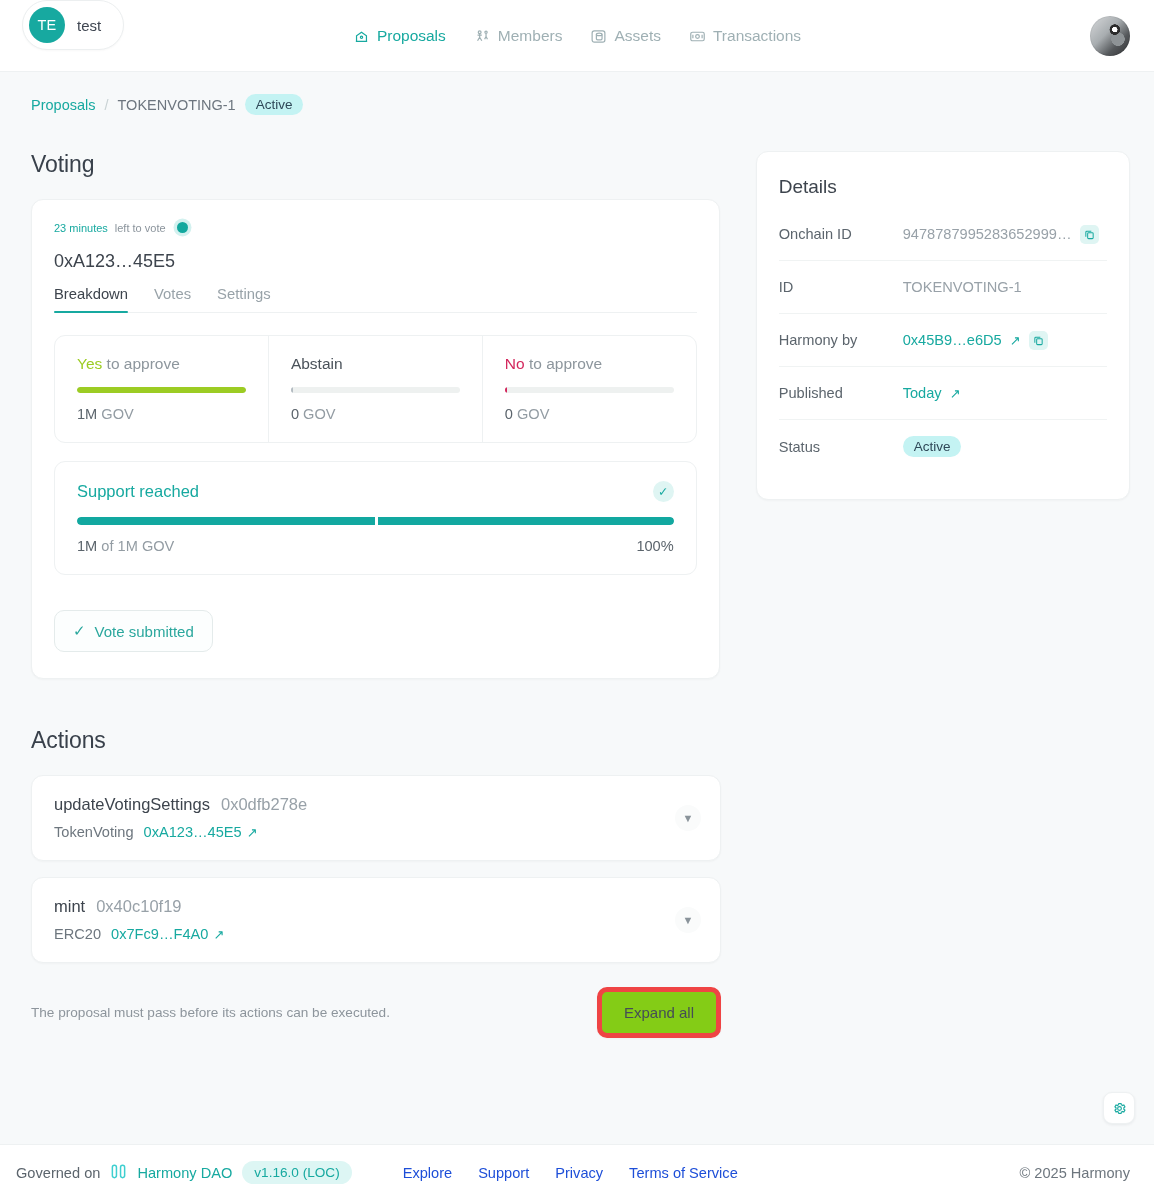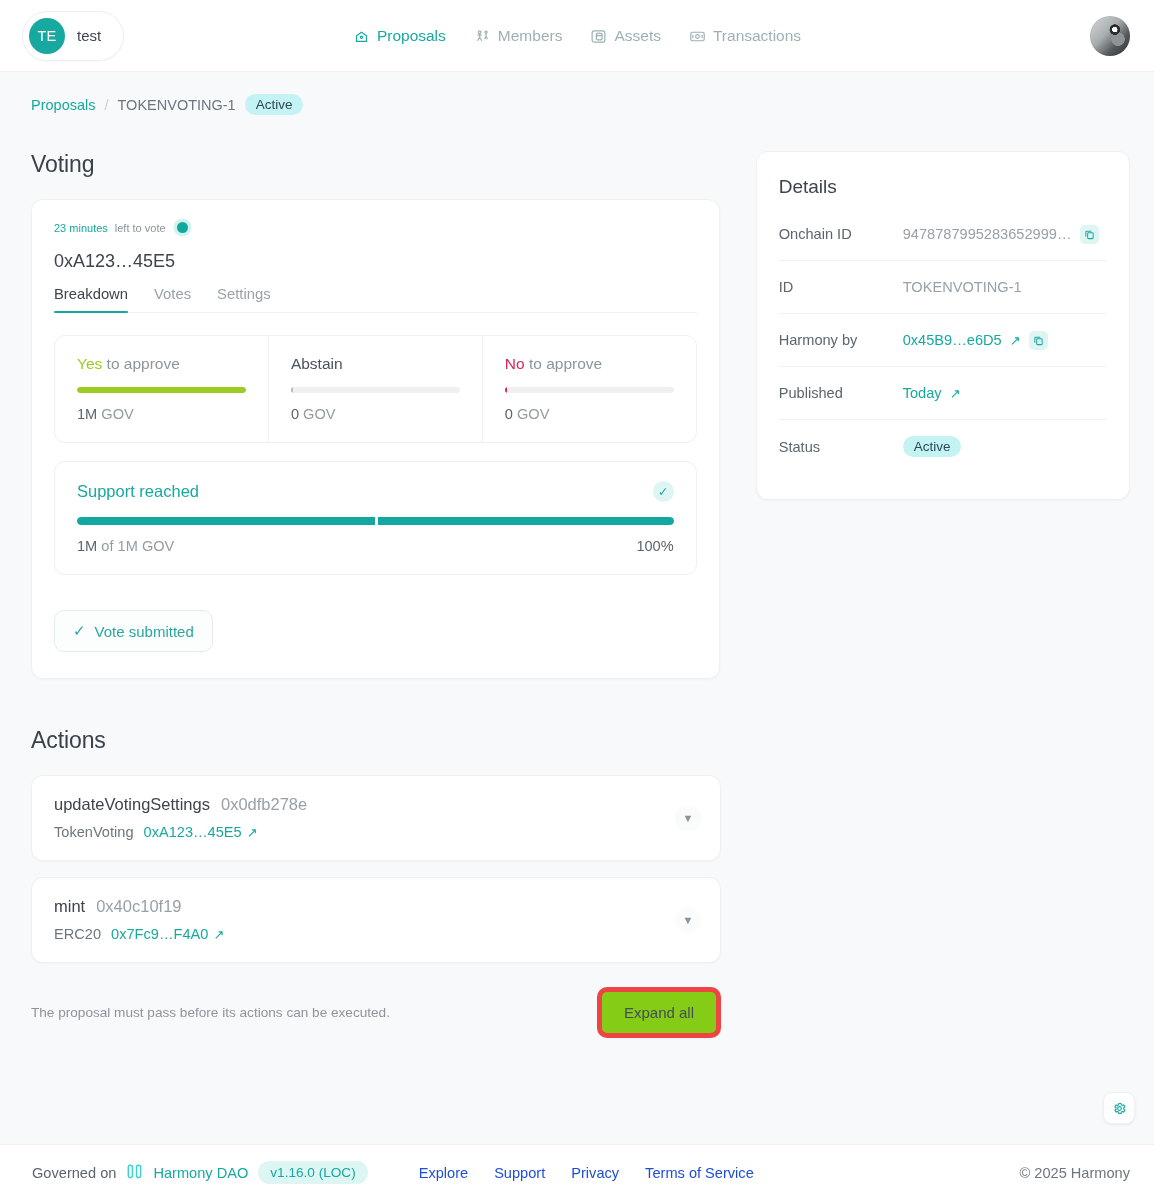--- a/index.html
+++ b/index.html
@@ -8,21 +8,21 @@
     font-family: "Liberation Sans", sans-serif;
     background: #f7f9f9;
     color: #3d4550;
     -webkit-font-smoothing: antialiased;
   }
   .page { position: relative; width: 1154px; height: 1200px; overflow: hidden; background:#f7f9fa; }
 
   
   .topbar {
     height: 72px; background: #ffffff;
-    display: flex; align-items: center;
+    display: flex; align-items: flex-start;
     padding: 0 22px; position: relative;
     border-bottom: 1px solid #eef1f2;
   }
   .dao-pill {
     display: flex; align-items: center; gap: 12px;
     background: #ffffff; border: 1px solid #eceff0;
     border-radius: 999px; padding: 6px 22px 6px 6px;
     box-shadow: 0 1px 2px rgba(0,0,0,.03);
   }
   .dao-avatar {
@@ -184,21 +184,21 @@
     position: absolute; right: 19px; bottom: 76px;
     width: 32px; height: 32px; border-radius: 9px; background: #fff;
     border: 1px solid #eef1f2; box-shadow: 0 1px 3px rgba(16,24,40,.07);
     display: flex; align-items: center; justify-content: center; color: #17a9a0; cursor: pointer;
   }
 
   
   .footer {
     position: absolute; left: 0; right: 0; bottom: 0; height: 56px;
     background: #fff; border-top: 1px solid #eef1f2;
-    display: flex; align-items: center; padding: 0 24px 0 32px; font-size: 14.6px;
+    display: flex; align-items: center; padding: 0 24px 0 16px; font-size: 14.6px;
   }
   .f-left { display: flex; align-items: center; gap: 10px; }
   .f-gov { color: #5c656d; }
   .f-brand { color: #17a9a0; cursor: pointer; }
   .f-ver { background: #ddf6f4; color: #17a9a0; border-radius: 999px; padding: 4px 12px; font-size: 13.6px; }
   .f-links { display: flex; gap: 26px; margin-left: 51px; }
   .f-links a { color: #1d4ed8; text-decoration: none; cursor: pointer; }
   .f-copy { margin-left: auto; color: #6d767e; }
 </style>
 </head>

